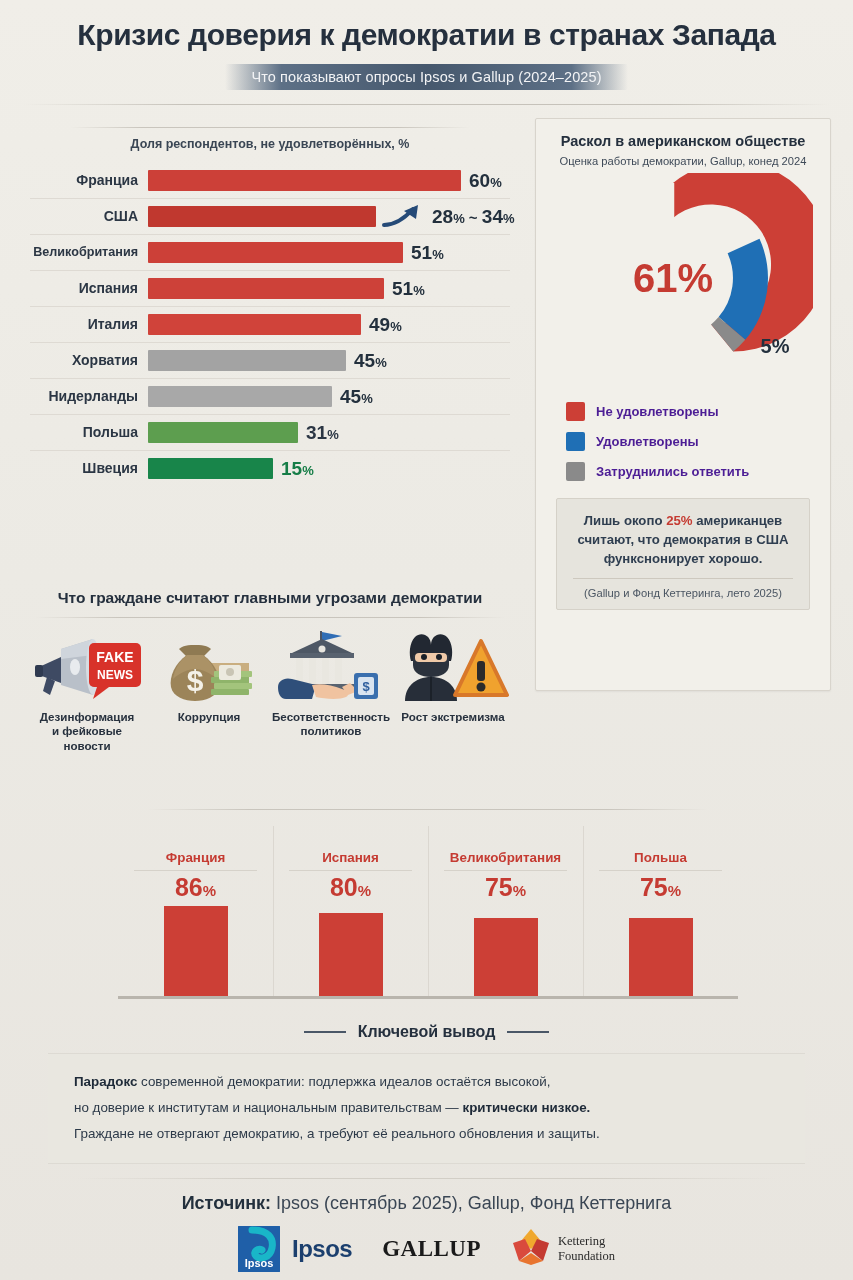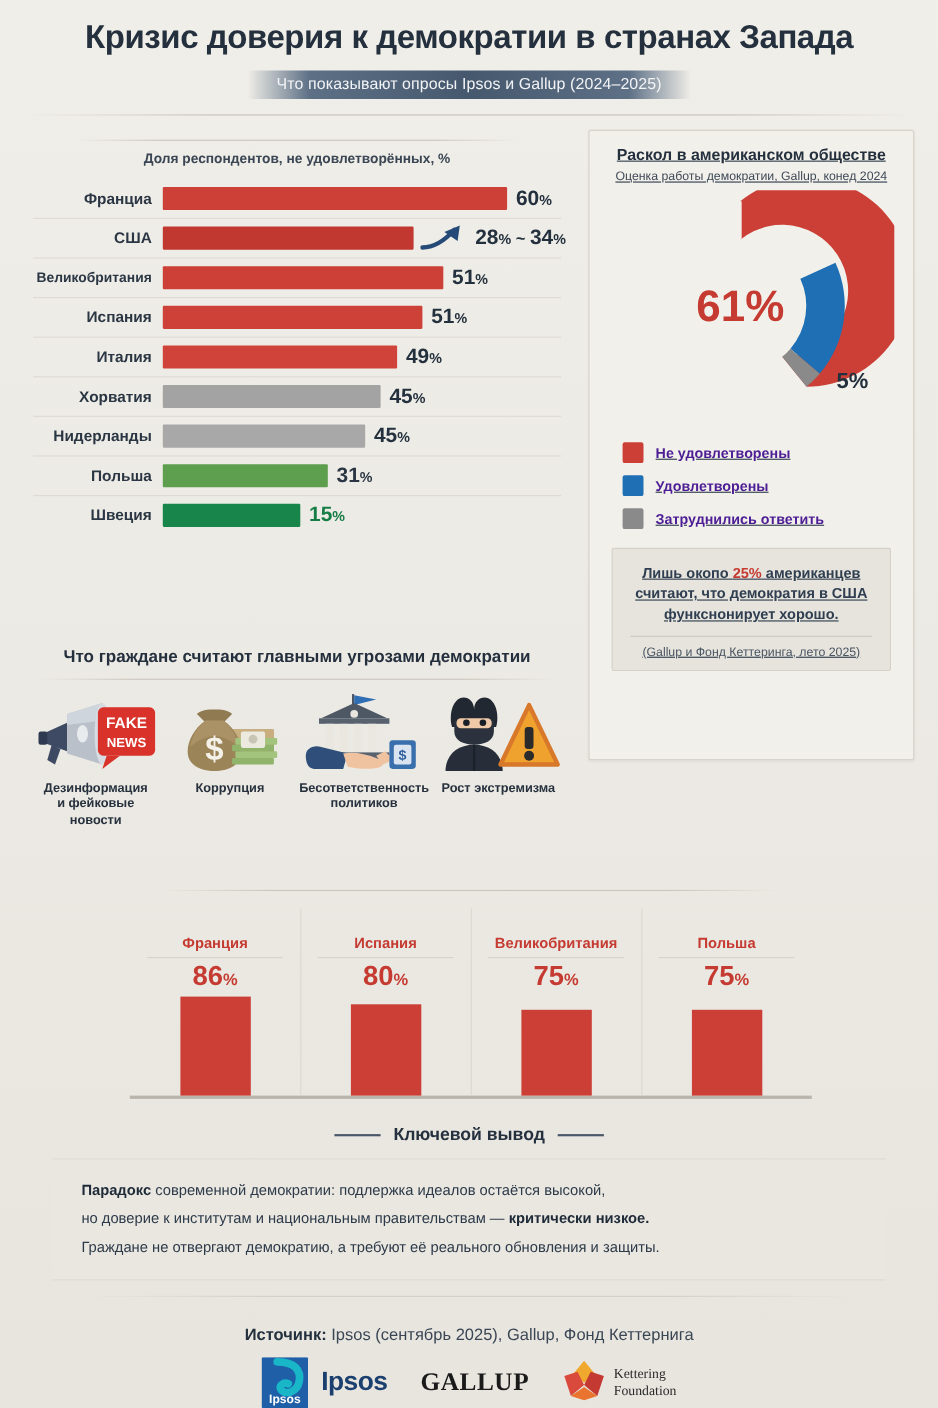--- a/index.html
+++ b/index.html
@@ -70,21 +70,20 @@
   .threat .ico { height:72px; display:flex; align-items:flex-end; justify-content:center; }
   .threat .tlabel { margin-top:7px; font-size:11.6px; font-weight:bold;
     color:#27313e; line-height:1.22; }
 
   
   .card {
     position:absolute; left:535px; top:13px; width:296px; height:573px;
     background:#f2f0ea; border:1px solid #d8d4cc; border-radius:2px;
     box-shadow:0 1px 2px rgba(0,0,0,0.05);
     padding:14px 12px 16px;
-    text-decoration:underline;
   }
   .card-title { font-size:14.5px; font-weight:bold; color:#25303e; text-align:center; }
   .card-sub { font-size:11.2px; color:#3f4a58; text-align:center; margin-top:6px; }
   .donut-wrap { display:flex; justify-content:center; margin-top:6px; }
 
   .legend { margin:8px 18px 0; }
   .lrow { display:flex; align-items:center; height:30px; }
   .sw { width:19px; height:19px; border-radius:2px; }
   .ltxt { margin-left:11px; font-size:13px; font-weight:bold; color:#4c1d95; }
 
@@ -125,21 +124,21 @@
     margin:12px 48px 0; background:#e9e7e0; border-top:1px solid #dddad3;
     border-bottom:1px solid #dddad3; padding:15px 26px 16px;
   }
   .cline { font-size:13.4px; color:#2d3a49; line-height:1.95; }
   .cline b { color:#1e2a38; }
 
   
   .footer { position:absolute; left:0; top:1178px; width:853px; text-align:center; }
   .foot-rule { width:700px; height:1px; margin:0 auto;
     background:linear-gradient(90deg,rgba(0,0,0,0) 0%,#d2cec6 25%,#d2cec6 75%,rgba(0,0,0,0) 100%); }
-  .source { margin-top:26px; font-size:15px; color:#3a4654; }
+  .source { margin-top:14px; font-size:18px; color:#3a4654; }
   .source b { color:#23303d; }
   .logos { margin-top:12px; display:flex; align-items:center;
     justify-content:center; gap:30px; }
   .logo-ipsos-mark { width:42px; height:46px; background:#1f5fa8; position:relative;
     border-radius:1px; overflow:hidden; }
   .logo-ipsos-word { font-size:24px; font-weight:bold; color:#1b3f6e;
     letter-spacing:-0.5px; }
   .logo-gallup { font-family:"Liberation Serif","DejaVu Serif",serif;
     font-size:23px; font-weight:bold; color:#1a1a1a; letter-spacing:0.5px; }
   .logo-kett { display:flex; align-items:center; gap:7px; }

